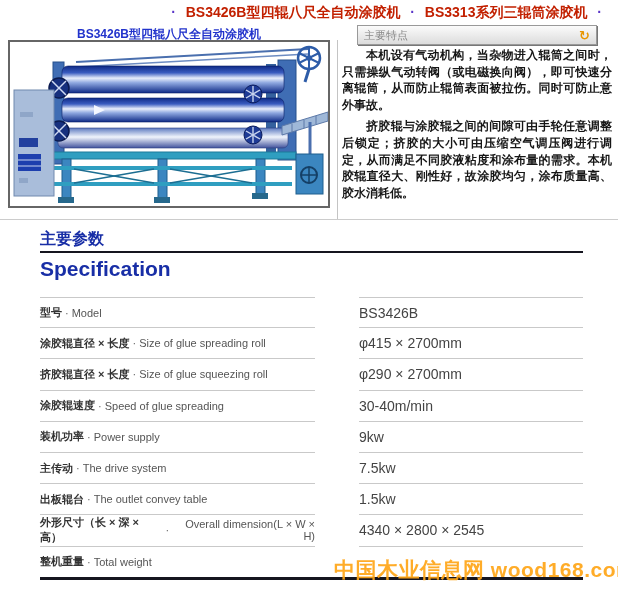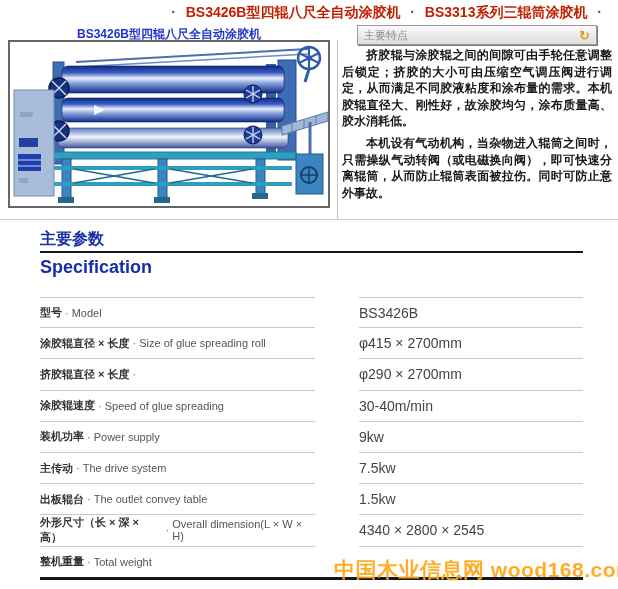--- a/index.html
+++ b/index.html
@@ -51,30 +51,30 @@
     font-size:12px;font-weight:bold;color:var(--text_dark);
     line-height:16.6px;text-align:justify;}
   .feat-text p{text-indent:2em;margin-bottom:5px;}
 
   
   .h-divider{position:absolute;left:0;top:219px;width:618px;height:1px;background:#ccc;}
 
   
   .sec-zh{position:absolute;left:40px;top:229px;font-size:16px;font-weight:bold;color:var(--section_blue);}
   .sec-rule{position:absolute;left:40px;top:251px;width:543px;height:2px;background:var(--rule_dark);}
-  .sec-en{position:absolute;left:40px;top:257px;font-size:18px;font-weight:bold;color:var(--section_blue);}
+  .sec-en{position:absolute;left:40px;top:257px;font-size:21px;font-weight:bold;color:var(--section_blue);}
 
   
   .spec-table{position:absolute;left:40px;top:297px;width:543px;}
   .trow{display:flex;height:31.2px;align-items:center;gap:13px;}
   .tlabel{width:275px;height:100%;display:flex;align-items:center;
     border-bottom:1px solid var(--line_gray);font-size:11px;color:var(--label_dark);}
   .tlabel .zh{font-weight:bold;}
   .tlabel .sep{margin:0 3px;color:#666;}
-  .tlabel .en{color:#555;}
+  .tlabel .en{color:#555;text-align:right;}
   .tgap{width:18px;height:100%;}
   .tvalue{flex:1;height:100%;display:flex;align-items:center;
     border-bottom:1px solid var(--line_gray);font-size:14px;color:var(--value_gray);}
   .trow:first-child .tlabel,.trow:first-child .tvalue{border-top:1px solid var(--line_gray);}
   .bottom-rule{position:absolute;left:40px;top:577px;width:543px;height:3px;background:var(--rule_dark);}
 
   
   .watermark{position:absolute;left:334px;top:556px;font-size:21px;font-weight:bold;
     color:var(--watermark_orange);white-space:nowrap;opacity:.92;z-index:5;letter-spacing:.5px;}
 </style>
@@ -189,22 +189,22 @@
   </div>
 
   <div class="v-divider"></div>
 
   <div class="feat-box">
     <span class="feat-label">主要特点</span>
     <span class="feat-icon">↻</span>
   </div>
 
   <div class="feat-text">
+    <p>本机设有气动机构，当杂物进入辊筒之间时，只需操纵气动转阀（或电磁换向阀），即可快速分离辊筒，从而防止辊筒表面被拉伤。同时可防止意外事故。</p>
     <p>挤胶辊与涂胶辊之间的间隙可由手轮任意调整后锁定；挤胶的大小可由压缩空气调压阀进行调定，从而满足不同胶液粘度和涂布量的需求。本机胶辊直径大、刚性好，故涂胶均匀，涂布质量高、胶水消耗低。</p>
-    <p>本机设有气动机构，当杂物进入辊筒之间时，只需操纵气动转阀（或电磁换向阀），即可快速分离辊筒，从而防止辊筒表面被拉伤。同时可防止意外事故。</p>
   </div>
 
   <div class="h-divider"></div>
 
   <div class="sec-zh">主要参数</div>
   <div class="sec-rule"></div>
   <div class="sec-en">Specification</div>
 
   <div class="spec-table" id="spec-rows">
     <div class="trow">
@@ -224,20 +224,21 @@
         <span class="en">Size of glue spreading roll</span>
       </div>
       <div class="tgap"></div>
       <div class="tvalue">φ415 × 2700mm</div>
     </div>
 
     <div class="trow">
       <div class="tlabel">
         <span class="zh">挤胶辊直径 × 长度</span>
         <span class="sep"> · </span>
+        <span class="en">Size of glue squeezing roll</span>
       </div>
       <div class="tgap"></div>
       <div class="tvalue">φ290 × 2700mm</div>
     </div>
 
     <div class="trow">
       <div class="tlabel">
         <span class="zh">涂胶辊速度</span>
         <span class="sep"> · </span>
         <span class="en">Speed of glue spreading</span>

